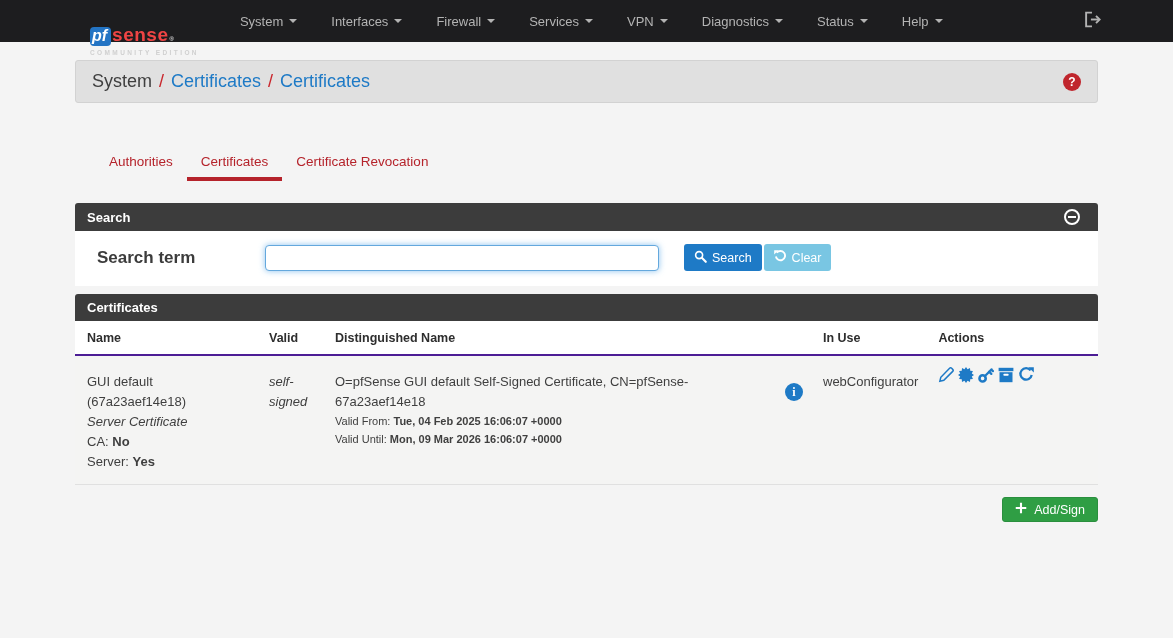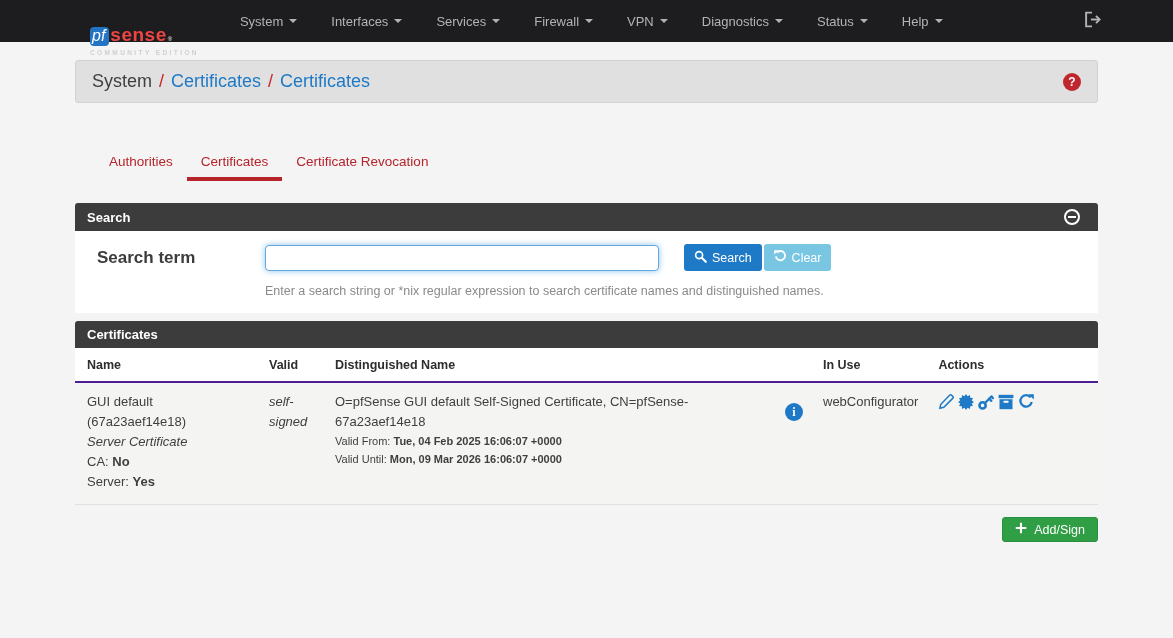--- a/index.html
+++ b/index.html
@@ -10,21 +10,21 @@
     overflow:hidden;
     position:relative;
   }
   
   .navbar {
     height:42px; background:#1d1d1f; display:flex; align-items:center;
   }
   .logo { margin-left:90px; display:flex; flex-direction:column; cursor:pointer; }
   .logo-row { display:flex; align-items:baseline; }
   .logo-pf {
-    background:#2374c4; color:#fff; font-weight:normal; font-style:italic;
+    background:#2374c4; color:#fff; font-weight:bold; font-style:italic;
     font-size:16px; padding:1px 4px 2px 2px; border-radius:4px; line-height:1;margin-top:40px;
   }
   .logo-sense { color:#ef4444; font-weight:bold; font-size:19px; letter-spacing:.5px; line-height:1; margin-left:1px; }
   .logo-reg { color:#fff; font-size:6px; margin-left:1px; }
   .logo-edition { color:#d0d0d0; font-size:6.5px; font-weight:bold; letter-spacing:2.4px; margin-top:3px; }
   .nav-menu { display:flex; list-style:none; margin-left:24px; }
   .nav-item {
     color:#b3b3b3; font-size:13px; padding:0 17px; height:42px;
     display:flex; align-items:center; cursor:pointer; white-space:nowrap;
   }
@@ -103,21 +103,21 @@
   th {
     text-align:left; font-size:12.5px; color:#2e2e2e; font-weight:bold;
     padding:10px 10px 9px; border-bottom:2px solid #4c1d95; background:#fff;
   }
   th.col-name { width:184px; padding-left:12px; }
   th.col-issuer { width:66px; }
   th.col-dn { width:488px; }
   th.col-inuse { width:110px; }
   tbody tr { background:#f4f4f3; }
   td {
-    vertical-align:top; padding:9px 10px 12px; border-bottom:1px solid #e0e0e0;
+    vertical-align:top; padding:16px 10px 12px; border-bottom:1px solid #e0e0e0;
     font-size:13px; color:#3f3f3f; line-height:20px;
   }
   td.cell-name { padding-left:12px; }
   .italic { font-style:italic; }
   .bold { font-weight:bold; }
   .dn-line { display:flex; align-items:center; }
   .info-icon {
     width:18px; height:18px; border-radius:50%; background:#1e7ac6; color:#fff;
     font-size:12px; font-weight:bold; font-family:"Liberation Serif", serif;
     display:inline-flex; align-items:center; justify-content:center;
@@ -151,25 +151,25 @@
   <ul class="nav-menu">
     <li class="nav-item">
         <span>System</span>
         <i class="caret"></i>
       </li>
     <li class="nav-item">
         <span>Interfaces</span>
         <i class="caret"></i>
       </li>
     <li class="nav-item">
+        <span>Firewall</span>
+        <i class="caret"></i>
+      </li>
+    <li class="nav-item">
         <span>Services</span>
-        <i class="caret"></i>
-      </li>
-    <li class="nav-item">
-        <span>Firewall</span>
         <i class="caret"></i>
       </li>
     <li class="nav-item">
         <span>VPN</span>
         <i class="caret"></i>
       </li>
     <li class="nav-item">
         <span>Diagnostics</span>
         <i class="caret"></i>
       </li>
@@ -233,21 +233,20 @@
             <span>
               <svg width="13" height="13" viewBox="0 0 16 16">
                   <path d="M3.4 3.4A5.7 5.7 0 1 1 2.3 8" fill="none" stroke="currentColor" stroke-width="2.3"></path>
                   <path d="M5.6 0.2L0.2 0.2L0.2 5.6Z" fill="currentColor"></path>
                 </svg>
             </span>
             <span>Clear</span>
           </button>
         </div>
       </div>
-      <div class="hint">Enter a search string or *nix regular expression to search certificate names and distinguished names.</div>
     </div>
   </section>
 
   <section class="panel">
     <div class="panel-heading">
       <span>Certificates</span>
     </div>
     <div class="panel-body">
       <table>
         <thead>

